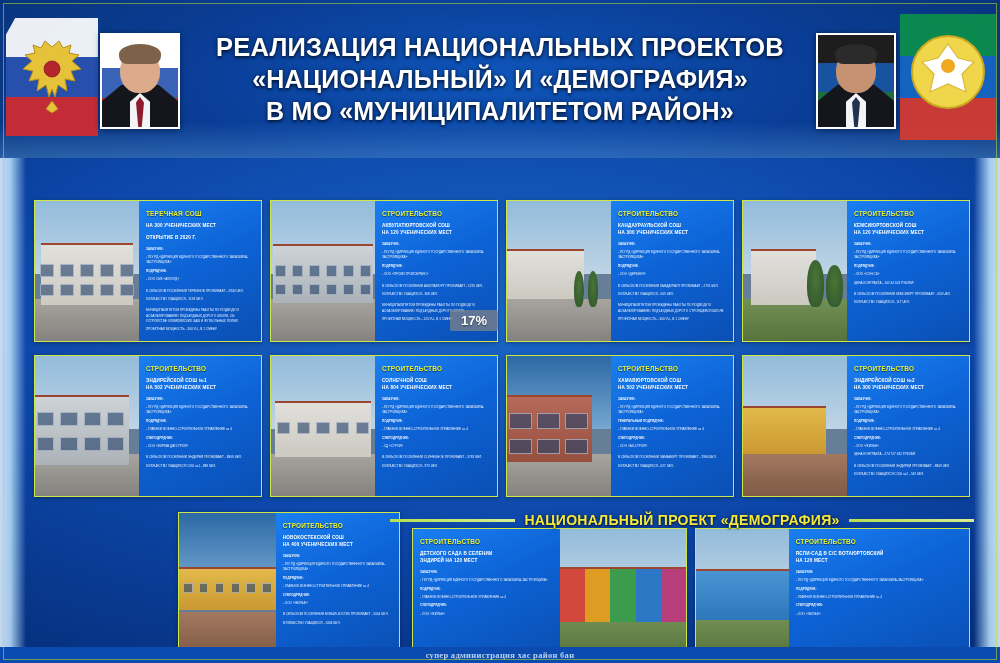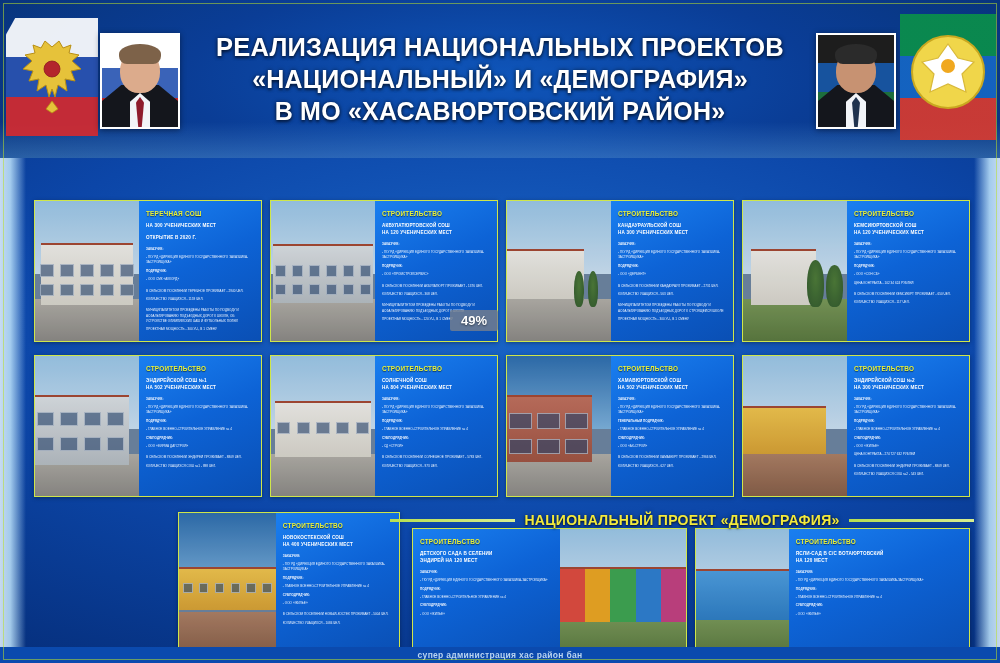--- a/index.html
+++ b/index.html
@@ -212,21 +212,21 @@
   }
   .photo-dim { position: absolute; inset: 0; background: rgba(10,35,80,.08); }
 
   
   .footer {
     position: absolute; left: 0; right: 0; bottom: 0; height: 16px;
     z-index: 9; background: #0b4aae;
     display: flex; align-items: center; justify-content: center;
   }
   .footer-text {
-    color: #b9d4f2; font-size: 8.5px; font-weight: 700; letter-spacing: .3px;
+    color: #b9d4f2; font-size: 8.5px; font-weight: 700; letter-spacing: .3px; font-family: Liberation Serif, serif;
   }
 </style>
 </head>
 <body>
 
 <div class="poster">
 
   <div class="side-glow-l"></div>
   <div class="side-glow-r"></div>
 
@@ -247,21 +247,21 @@
       <div class="suit"></div>
       <div class="shirt"></div>
       <div class="tie"></div>
       <div class="face"></div>
       <div class="hair"></div>
     </div>
 
     <div class="title-block">
       <div class="title-line l1">РЕАЛИЗАЦИЯ НАЦИОНАЛЬНЫХ ПРОЕКТОВ</div>
       <div class="title-line">«НАЦИОНАЛЬНЫЙ» И «ДЕМОГРАФИЯ»</div>
-      <div class="title-line">В МО «ХАСАВЮРТОВСКИЙ РАЙОН»</div>
+      <div class="title-line">В МО «МУНИЦИПАЛИТЕТОМ РАЙОН»</div>
     </div>
 
     <div class="portrait portrait-melikov">
       <div class="p-bg p-melikov-bg"></div>
       <div class="suit"></div>
       <div class="shirt"></div>
       <div class="tie blue"></div>
       <div class="face dark"></div>
       <div class="hair dark"></div>
     </div>
@@ -409,21 +409,21 @@
           <span class="cb-val">- ООО «СОН СБ»</span>
           <span class="cb-val">ЦЕНА КОНТРАКТА - 102 34 624 РУБЛЕЙ</span>
           <span class="cb-gap"></span>
           <span class="cb-val">В СЕЛЬСКОМ ПОСЕЛЕНИИ КЕМСИЮРТ ПРОЖИВАЕТ - 650 ЧЕЛ.</span>
           <span class="cb-val">КОЛИЧЕСТВО УЧАЩИХСЯ - 117 ЧЕЛ.</span>
         </div>
       </div>
     </div>
   </div>
 
-  <div class="pct-badge" style="left:450px; top:310px;">49%</div>
+  <div class="pct-badge" style="left:450px; top:310px;">17%</div>
 
   <div class="row" id="row-2">
 
     <div class="card">
       <div class="card-photo">
         <div class="sky"></div>
           <div class="ground"></div>
         <div class="bldg grey" style="left:0;right:10%;bottom:22%;height:50%;"></div>
         <div class="win-row" style="left:2%;right:14%;bottom:50%;height:10%;">
             <i class="win"></i>

